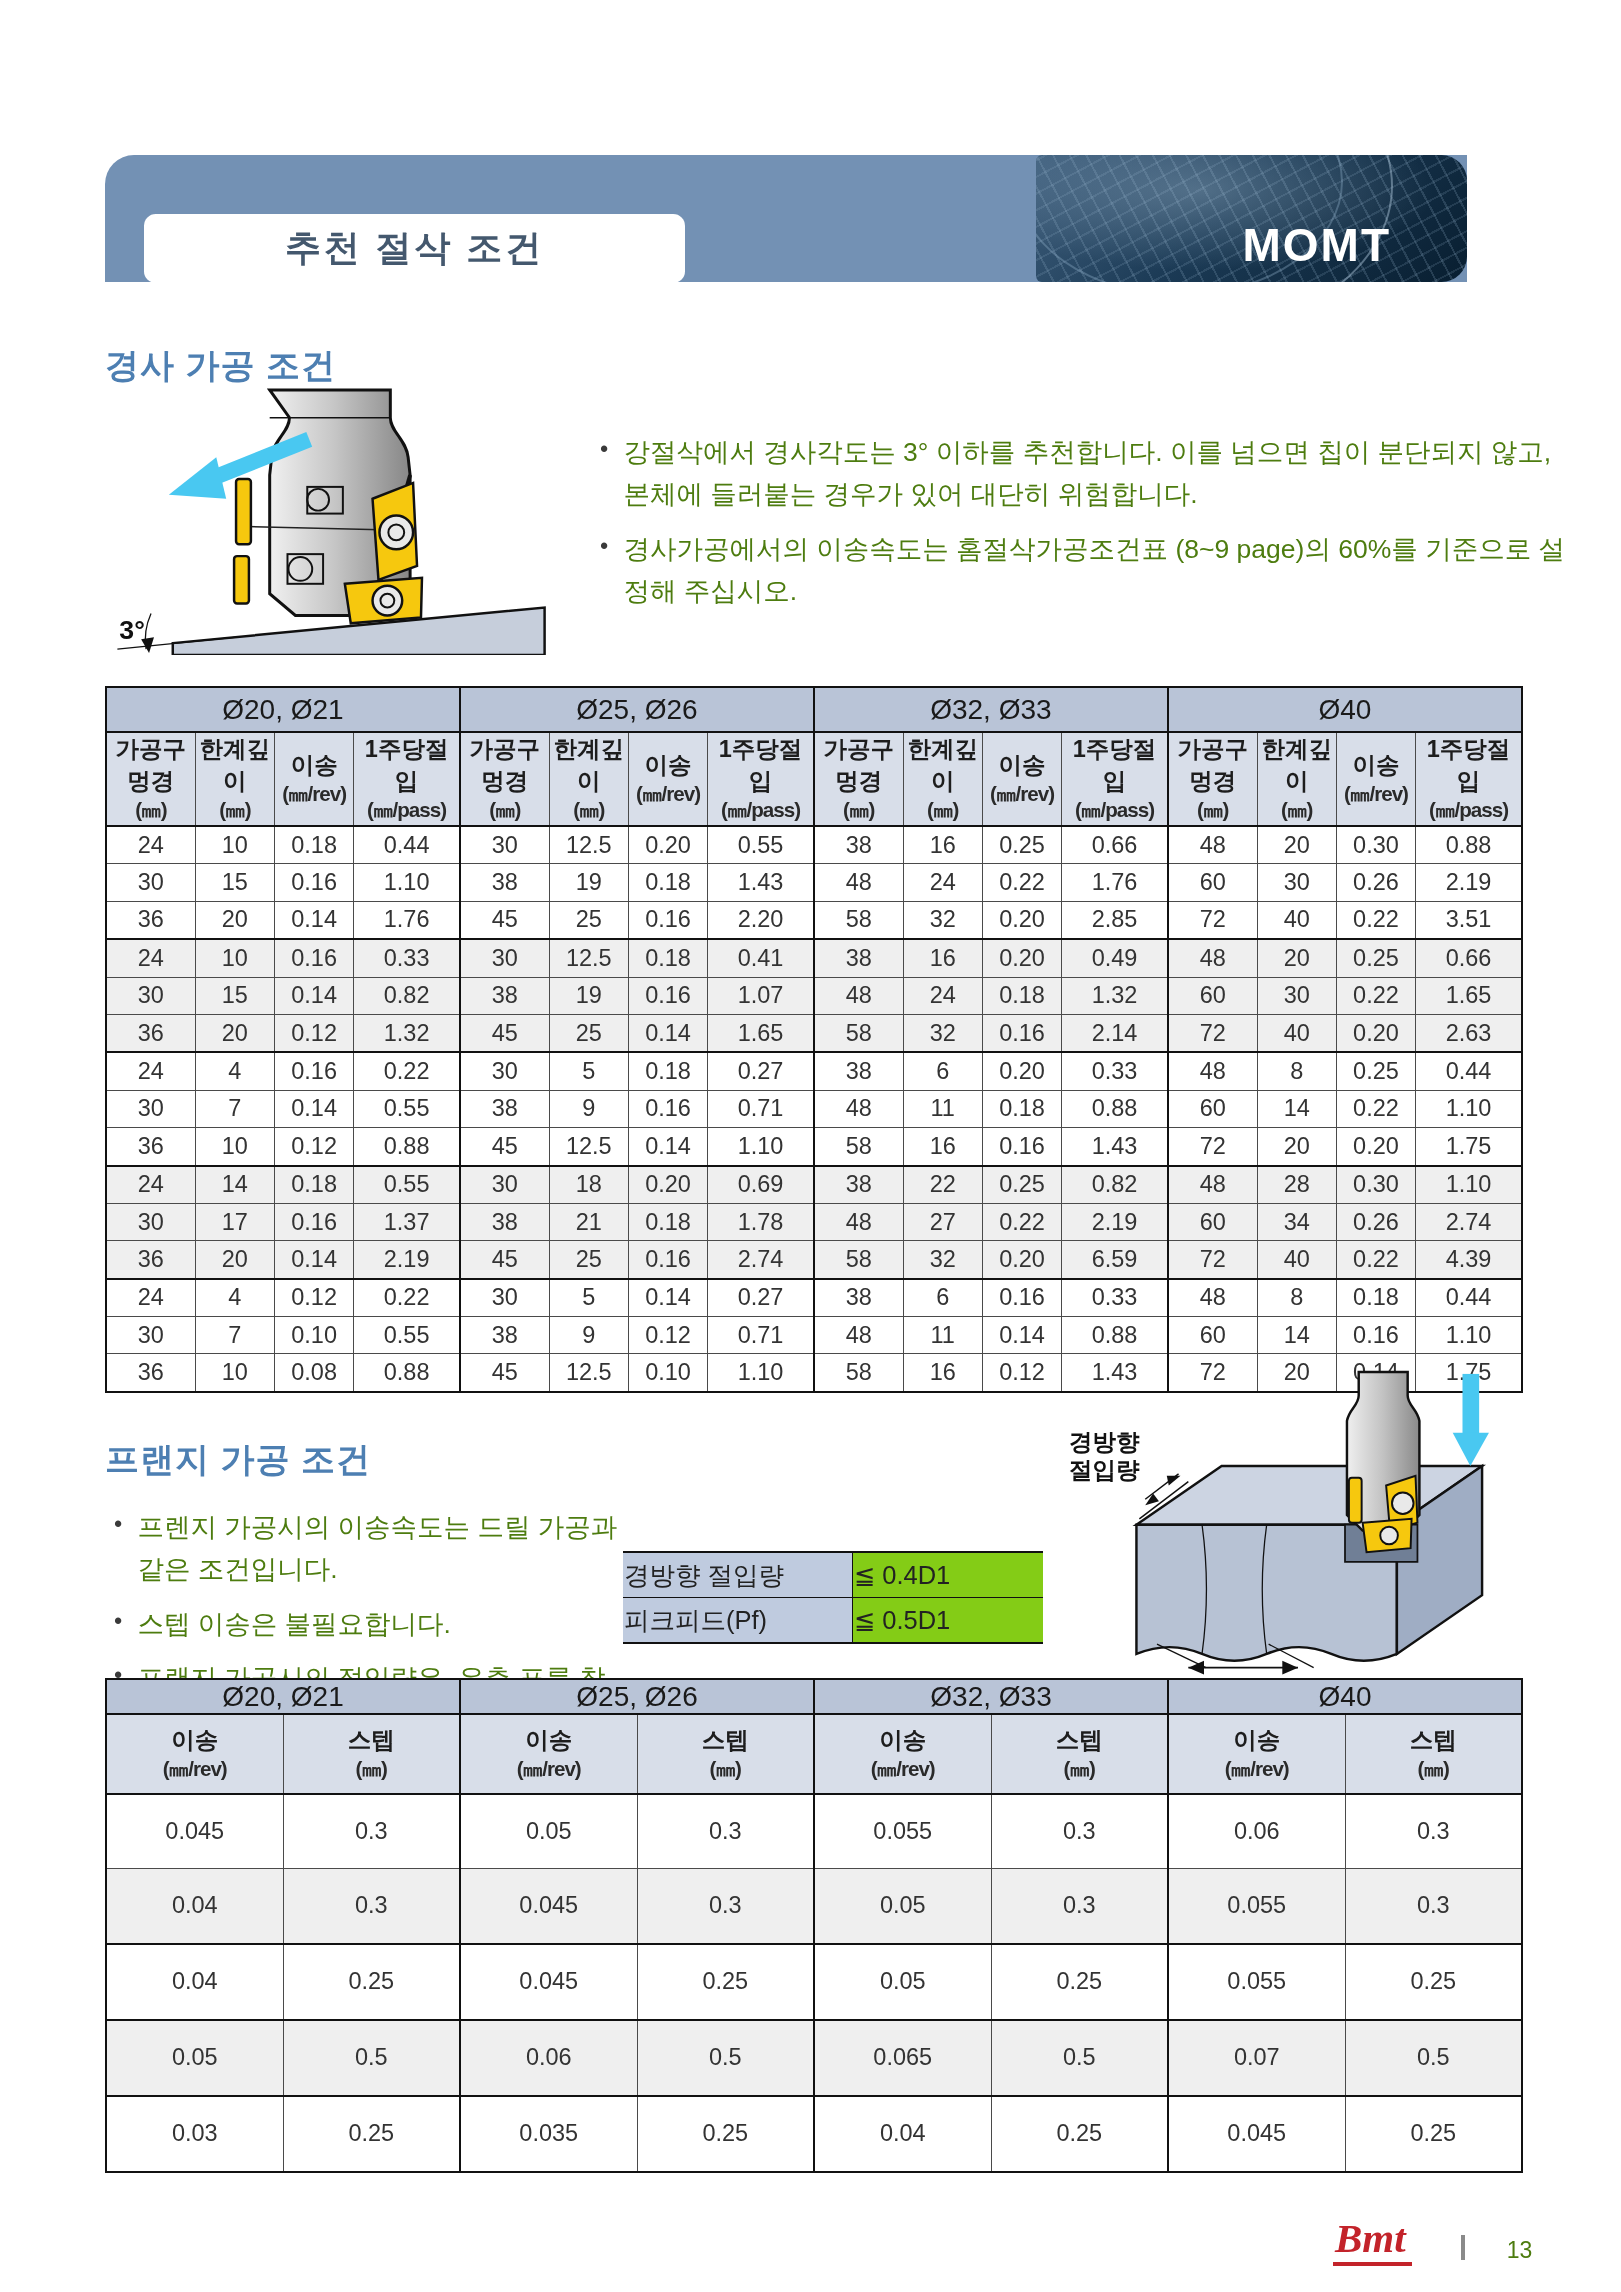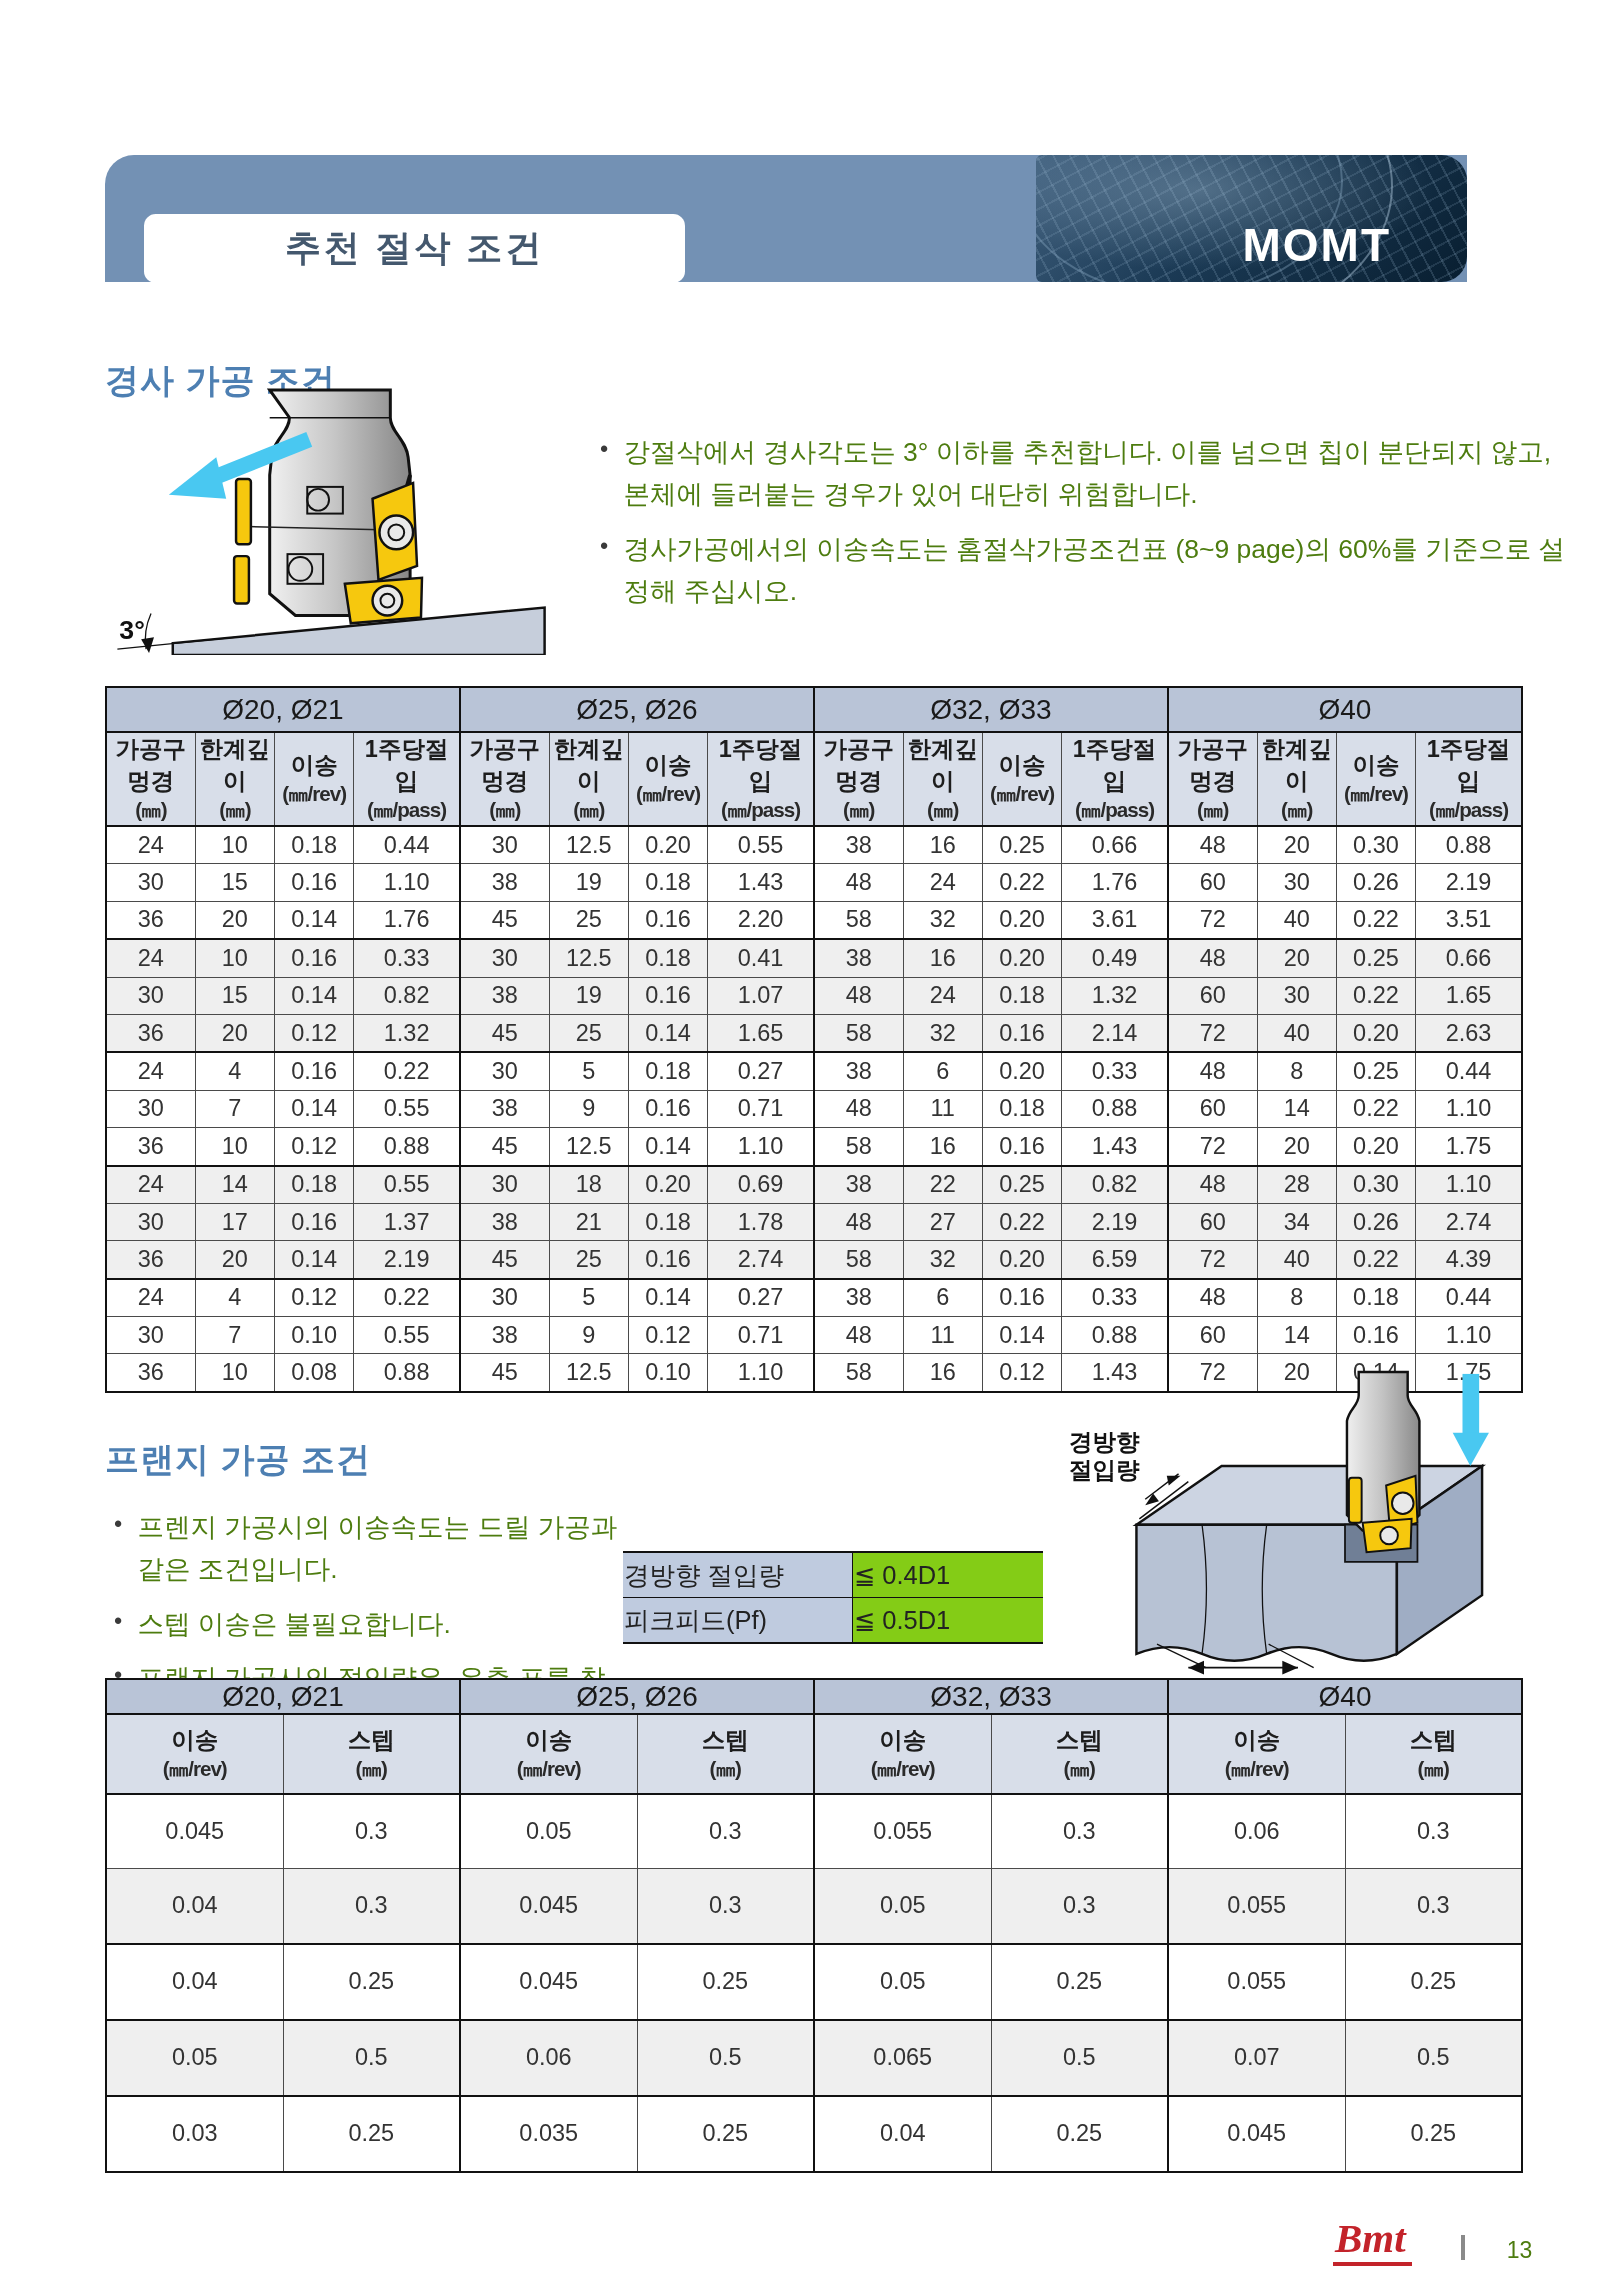--- a/index.html
+++ b/index.html
@@ -84,21 +84,21 @@
     <div class="title-box">
       <span class="t">추천 절삭 조건</span>
     </div>
     <div class="photo">
       <div class="ring"></div>
       <div class="ring2"></div>
     </div>
     <div class="momt">MOMT</div>
   </div>
 
-  <div class="sec-title" style="left:105px;top:343px;margin-top:15px;">경사 가공 조건</div>
+  <div class="sec-title" style="left:105px;top:343px;">경사 가공 조건</div>
 
   <div class="fig" style="left:113px;top:388px;width:436px;height:267px;">
     <svg viewBox="0 0 440 270" width="436" height="267">
       <defs>
         <linearGradient id="tg" x1="0" y1="0" x2="1" y2="0">
           <stop offset="0" stop-color="#f0f0f0"></stop>
             <stop offset="0.45" stop-color="#c7c7c7"></stop>
             <stop offset="1" stop-color="#878787"></stop>
         </linearGradient>
       </defs>
@@ -269,21 +269,21 @@
             <td>20</td>
             <td>0.14</td>
             <td>1.76</td>
             <td class="gstart">45</td>
             <td>25</td>
             <td>0.16</td>
             <td>2.20</td>
             <td class="gstart">58</td>
             <td>32</td>
             <td>0.20</td>
-            <td>3.61</td>
+            <td>2.85</td>
             <td class="gstart">72</td>
             <td>40</td>
             <td>0.22</td>
             <td>3.51</td>
           </tr>
           <tr class="shade">
             <td>24</td>
             <td>10</td>
             <td>0.16</td>
             <td>0.33</td>

